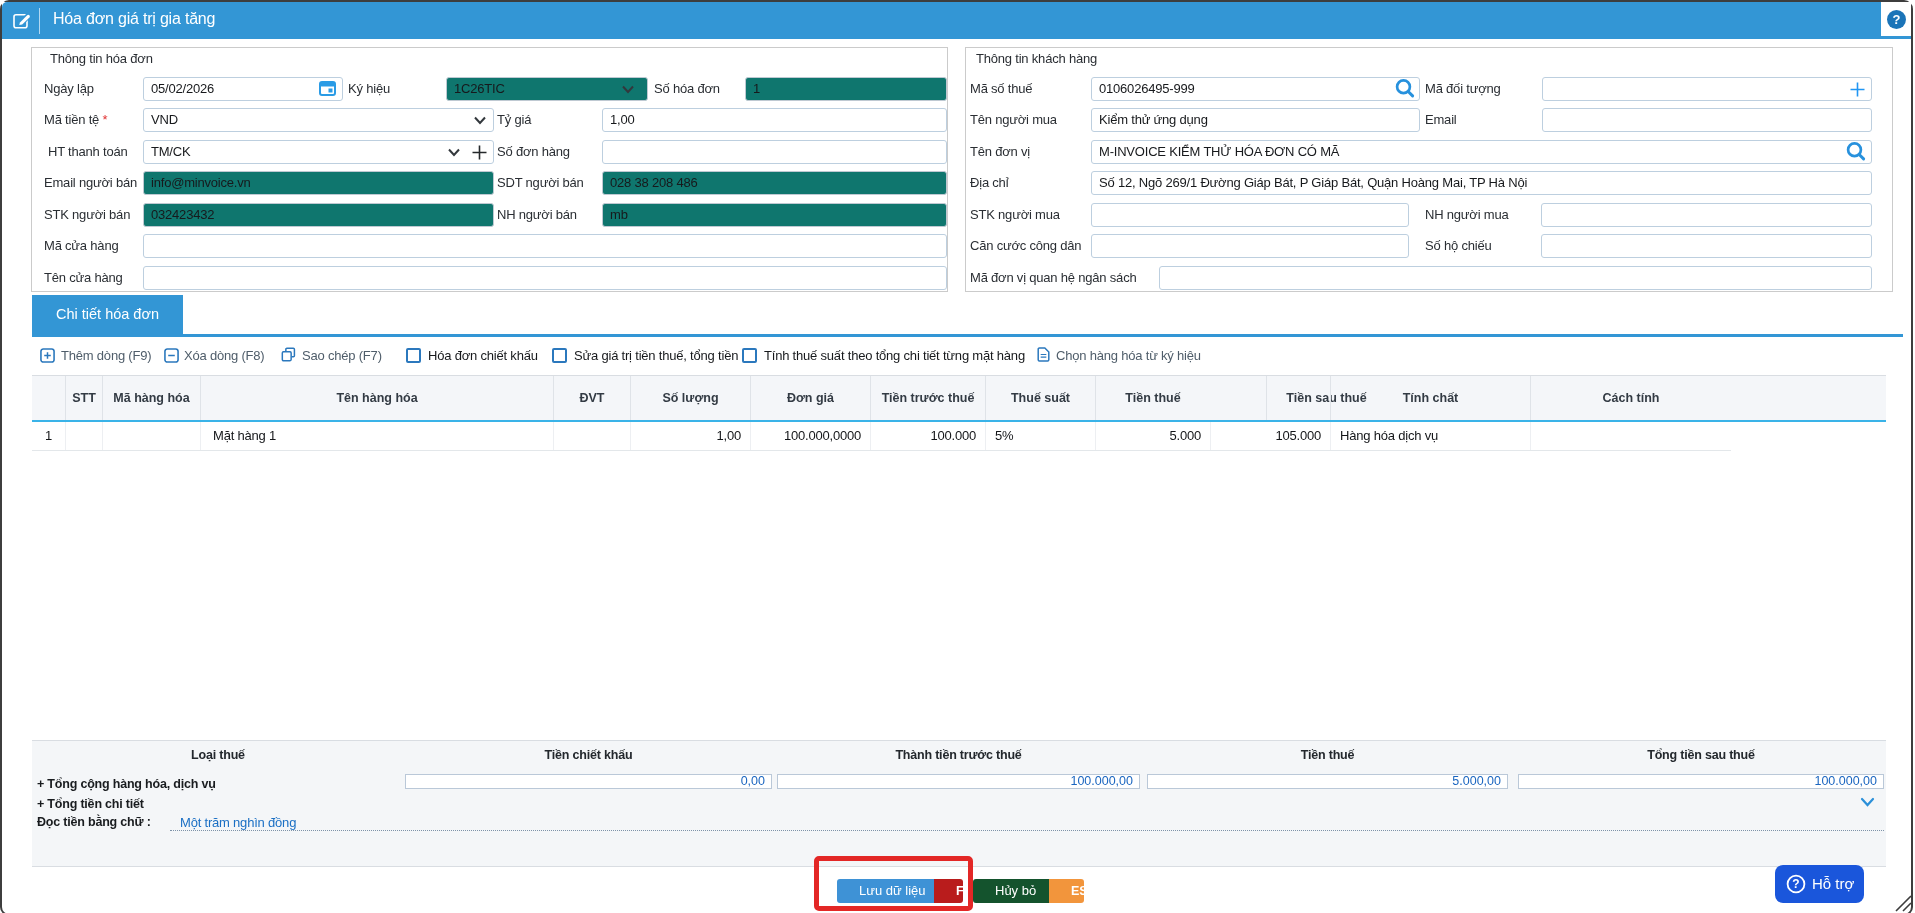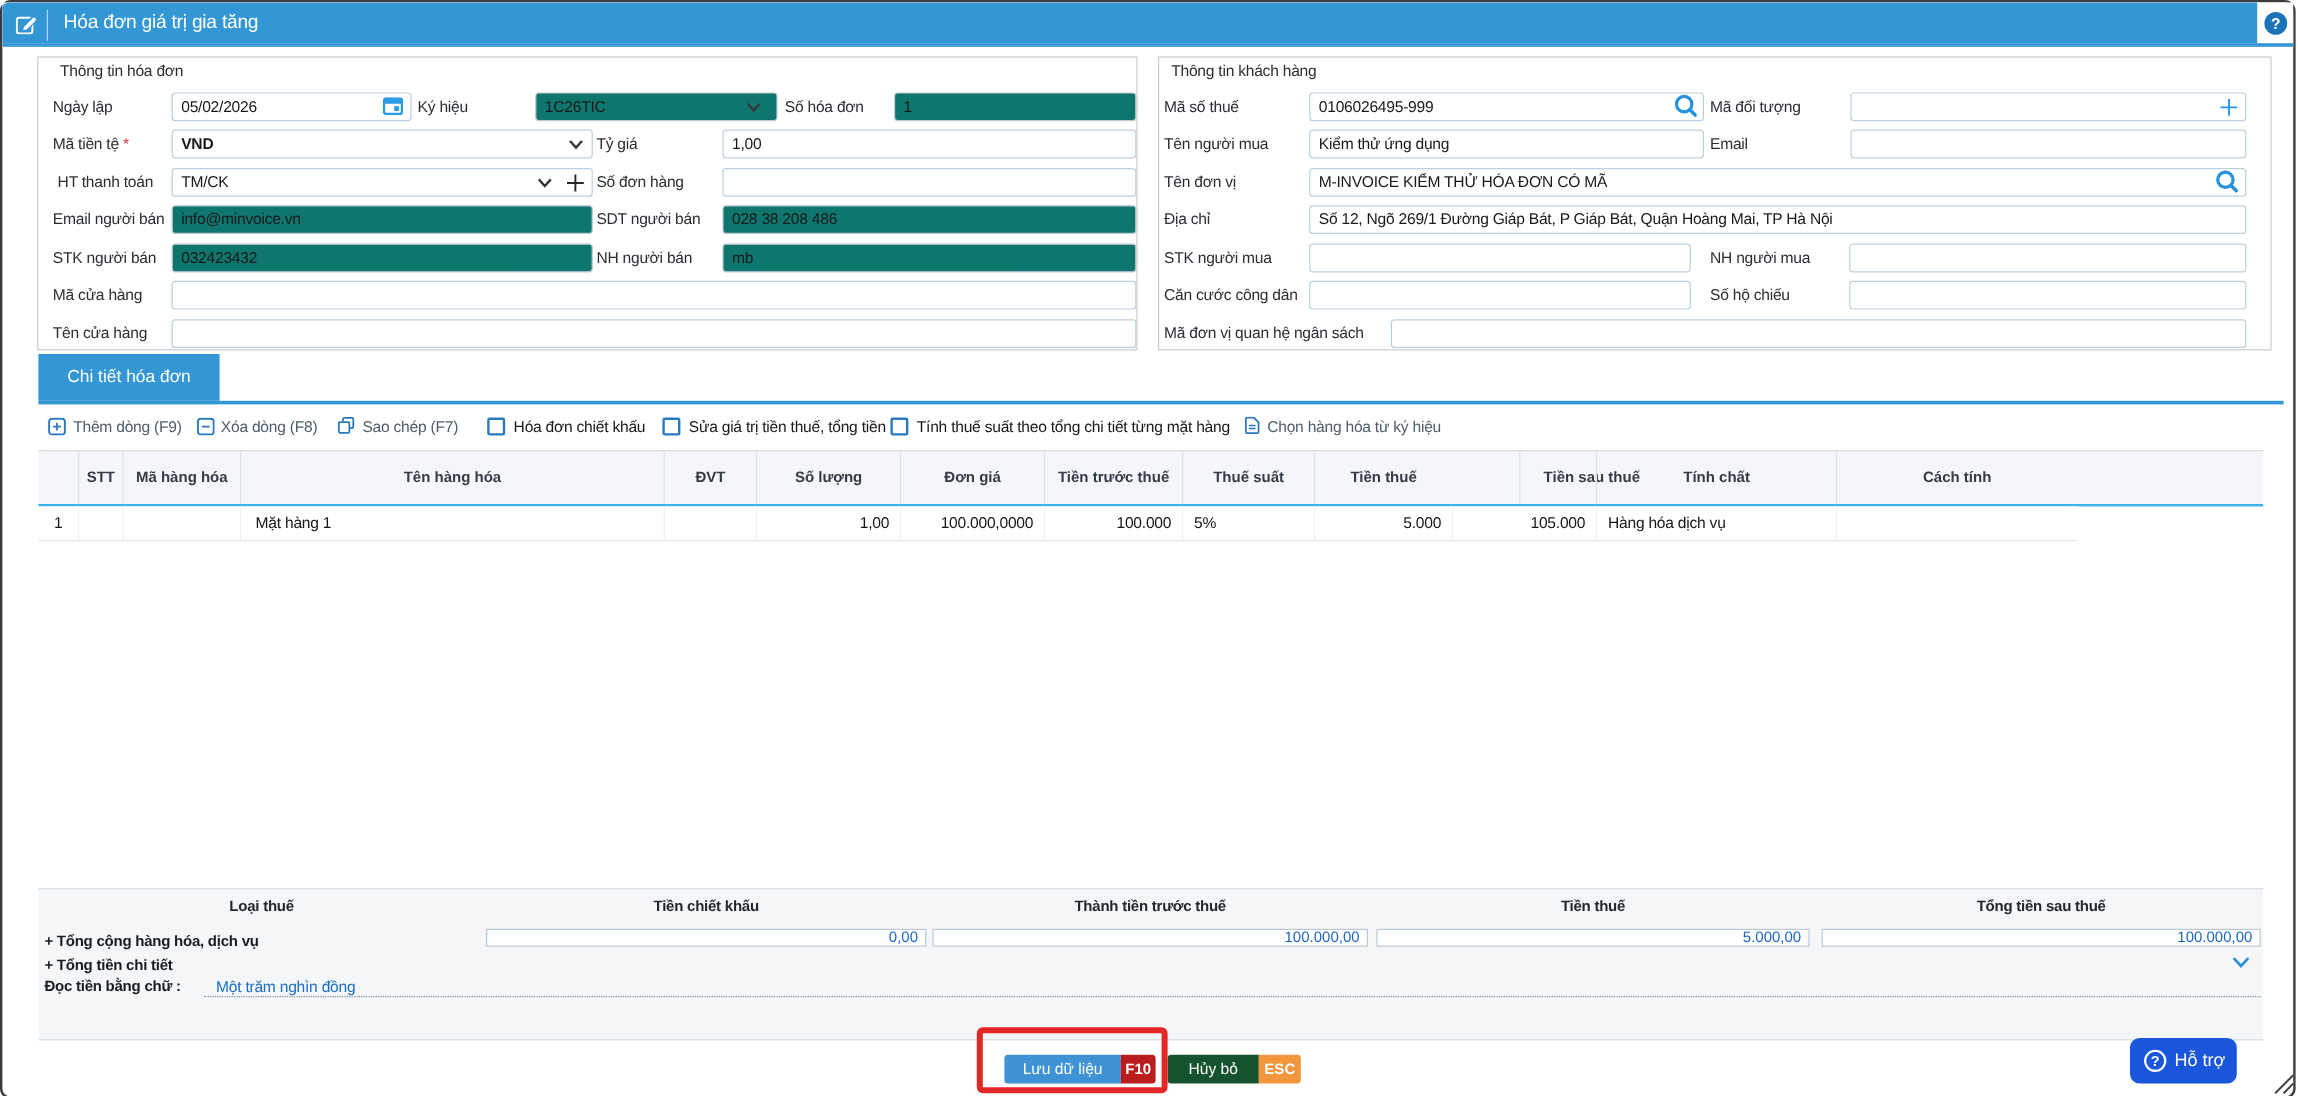--- a/index.html
+++ b/index.html
@@ -43,21 +43,21 @@
   border-left:1px solid #edeff2; padding:0 9px; white-space:nowrap; }
 .tdr { text-align:right; }
 
 #totals { position:absolute; left:32px; top:740px; width:1854px; height:127px; background:#f4f6f8;
   border-top:1px solid #d9dde2; border-bottom:1px solid #d9dde2; }
 .toth { position:absolute; top:3px; height:22px; line-height:22px; font-size:12.5px; font-weight:bold; color:#23282d; text-align:center; letter-spacing:-0.2px; }
 .totl { position:absolute; font-size:12.5px; font-weight:bold; color:#191c1f; white-space:nowrap; height:15px; line-height:15px; letter-spacing:-0.2px; }
 .totv { position:absolute; top:33px; height:15px; background:#fff; border:1px solid #bac8d8; font-size:12.5px;
   color:#1b66c0; line-height:13px; text-align:right; padding:0 6px; }
 
-.btn { position:absolute; top:879px; height:24px; color:#fff; font-size:13px; text-align:center; line-height:24px; }
+.btn { position:absolute; top:879px; height:24px; color:#fff; font-size:13px; line-height:24px;padding-left:22px; }
 #ann { position:absolute; left:814px; top:856px; width:159px; height:55px; border:5px solid #e32726; border-radius:5px; }
 #support { position:absolute; left:1775px; top:865px; width:89px; height:38px; background:#1a56db;
   border-radius:8px; color:#fff; }
 #resize { position:absolute; left:1893px; top:893px; }
 </style>
 </head>
 <body>
 <div id="win"></div>
 <div id="hdr">
   <div id="hdrblue"></div>
@@ -81,21 +81,21 @@
   <rect x="9.5" y="7.5" width="4" height="4" fill="#2a9be5"></rect>
 </svg>
 <div class="lbl" style="left:348px;top:77px;">Ký hiệu</div>
 <div class="in ro" style="left:446px;top:77px;width:202px;">1C26TIC</div>
 <svg class="ic" style="left:621px;top:85px" width="14" height="9" viewBox="0 0 14 9">
   <path d="M2 1.5 L7 7 L12 1.5" stroke="#33383d" stroke-width="2" fill="none"></path>
 </svg>
 <div class="lbl" style="left:654px;top:77px;">Số hóa đơn</div>
 <div class="in ro" style="left:745px;top:77px;width:202px;">1</div>
 <div class="lbl" style="left:44px;top:108px;">Mã tiền tệ <span class="star">*</span></div>
-<div class="in" style="left:143px;top:108px;width:351px;font-weight:bold;">VND</div>
+<div class="in" style="left:143px;top:108px;width:351px;">VND</div>
 <svg class="ic" style="left:473px;top:116px" width="14" height="9" viewBox="0 0 14 9">
   <path d="M2 1.5 L7 7 L12 1.5" stroke="#33383d" stroke-width="2" fill="none"></path>
 </svg>
 <div class="lbl" style="left:497px;top:108px;">Tỷ giá</div>
 <div class="in" style="left:602px;top:108px;width:345px;">1,00</div>
 <div class="lbl" style="left:48px;top:140px;">HT thanh toán</div>
 <div class="in" style="left:143px;top:140px;width:351px;">TM/CK</div>
 <svg class="ic" style="left:447px;top:148px" width="14" height="9" viewBox="0 0 14 9">
   <path d="M2 1.5 L7 7 L12 1.5" stroke="#33383d" stroke-width="2" fill="none"></path>
 </svg>

